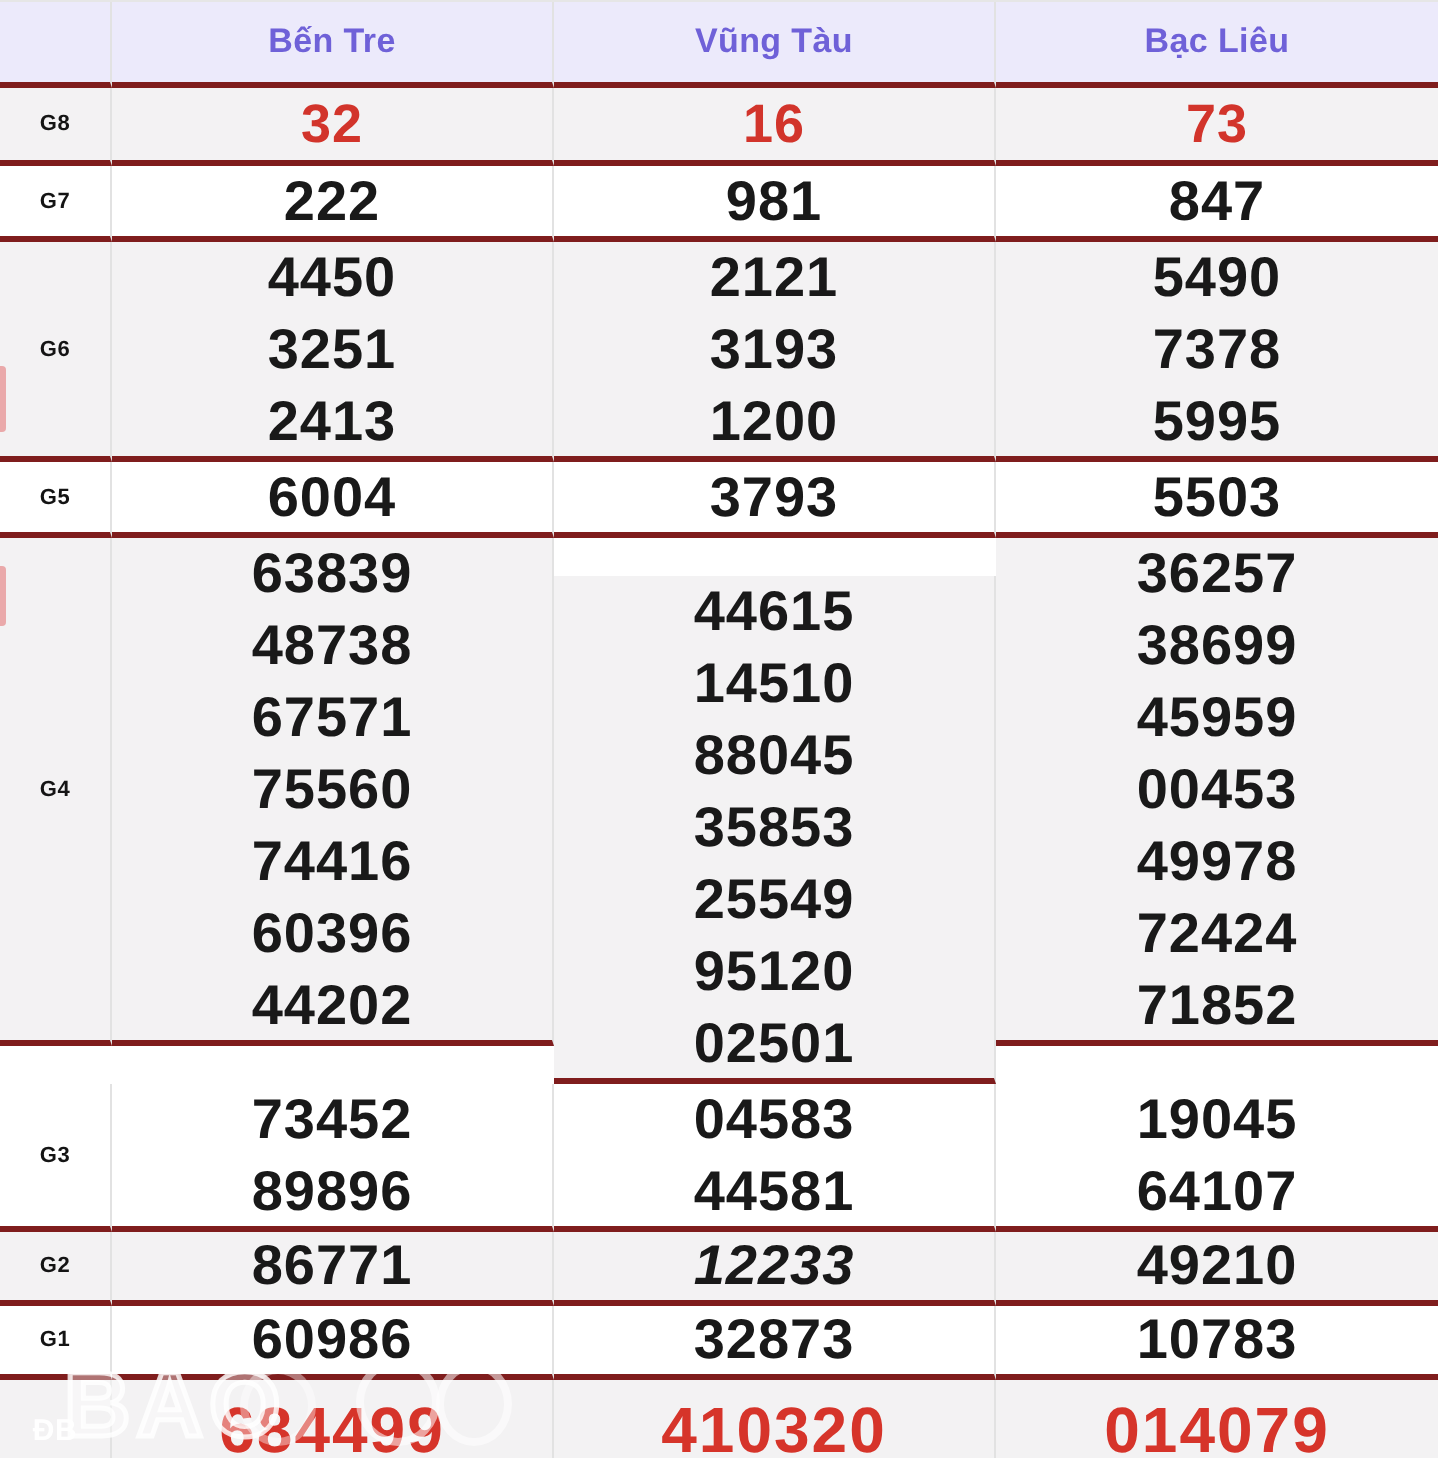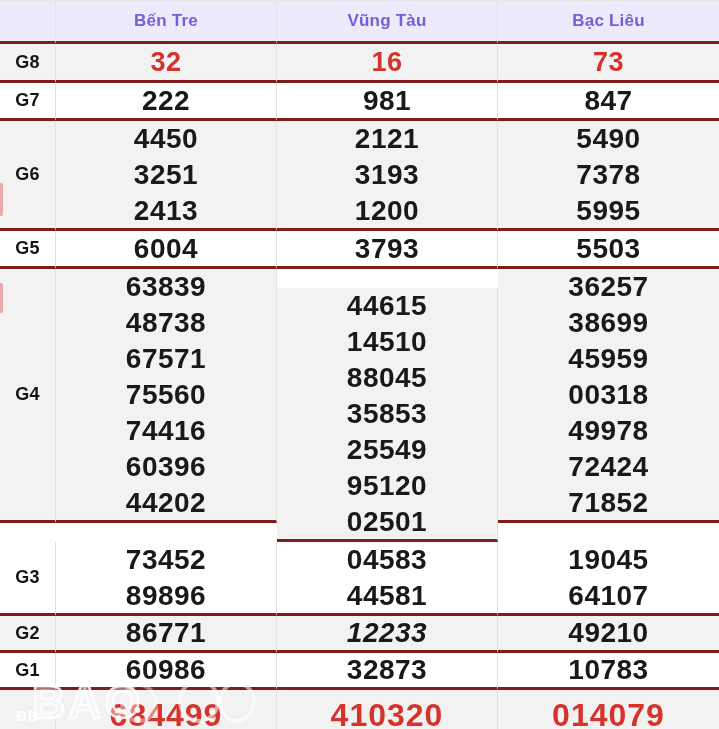--- a/index.html
+++ b/index.html
@@ -23,21 +23,21 @@
     align-items:center;justify-content:center;
   }
   .cell.last{border-right:none;}
   
   .hcell{background:#eceafb;}
   .hlabel{
     font-weight:700;font-size:17px;color:#6f61d8;letter-spacing:.2px;
   }
   
   .rlabel{
-    font-weight:700;font-size:18px;color:#141414;letter-spacing:.3px;
+    font-weight:700;font-size:11px;color:#141414;letter-spacing:.3px;
   }
   
   .val{
     font-weight:700;font-size:28px;color:#191919;
     line-height:36px;letter-spacing:.5px;white-space:nowrap;
   }
   .row-red .val{color:#d2342b;font-size:27px;}
   .row-jackpot .val{color:#d6342a;font-size:32px;letter-spacing:1px;}
   .row-jackpot .rlabel{color:#ffffff;font-size:15px;}
   
@@ -157,21 +157,21 @@
       <div class="val">88045</div>
       <div class="val">35853</div>
       <div class="val">25549</div>
       <div class="val">95120</div>
       <div class="val">02501</div>
     </div>
     <div class="cell bg-gray  last" style="height: 254px;">
       <div class="val">36257</div>
       <div class="val">38699</div>
       <div class="val">45959</div>
-      <div class="val">00318</div>
+      <div class="val">00453</div>
       <div class="val">49978</div>
       <div class="val">72424</div>
       <div class="val">71852</div>
     </div>
     <div class="cell labelcell bg-white " style="height: 74px;">
       <span class="rlabel">G3</span>
     </div>
     <div class="cell bg-white " style="height: 74px;">
       <div class="val">73452</div>
       <div class="val">89896</div>

